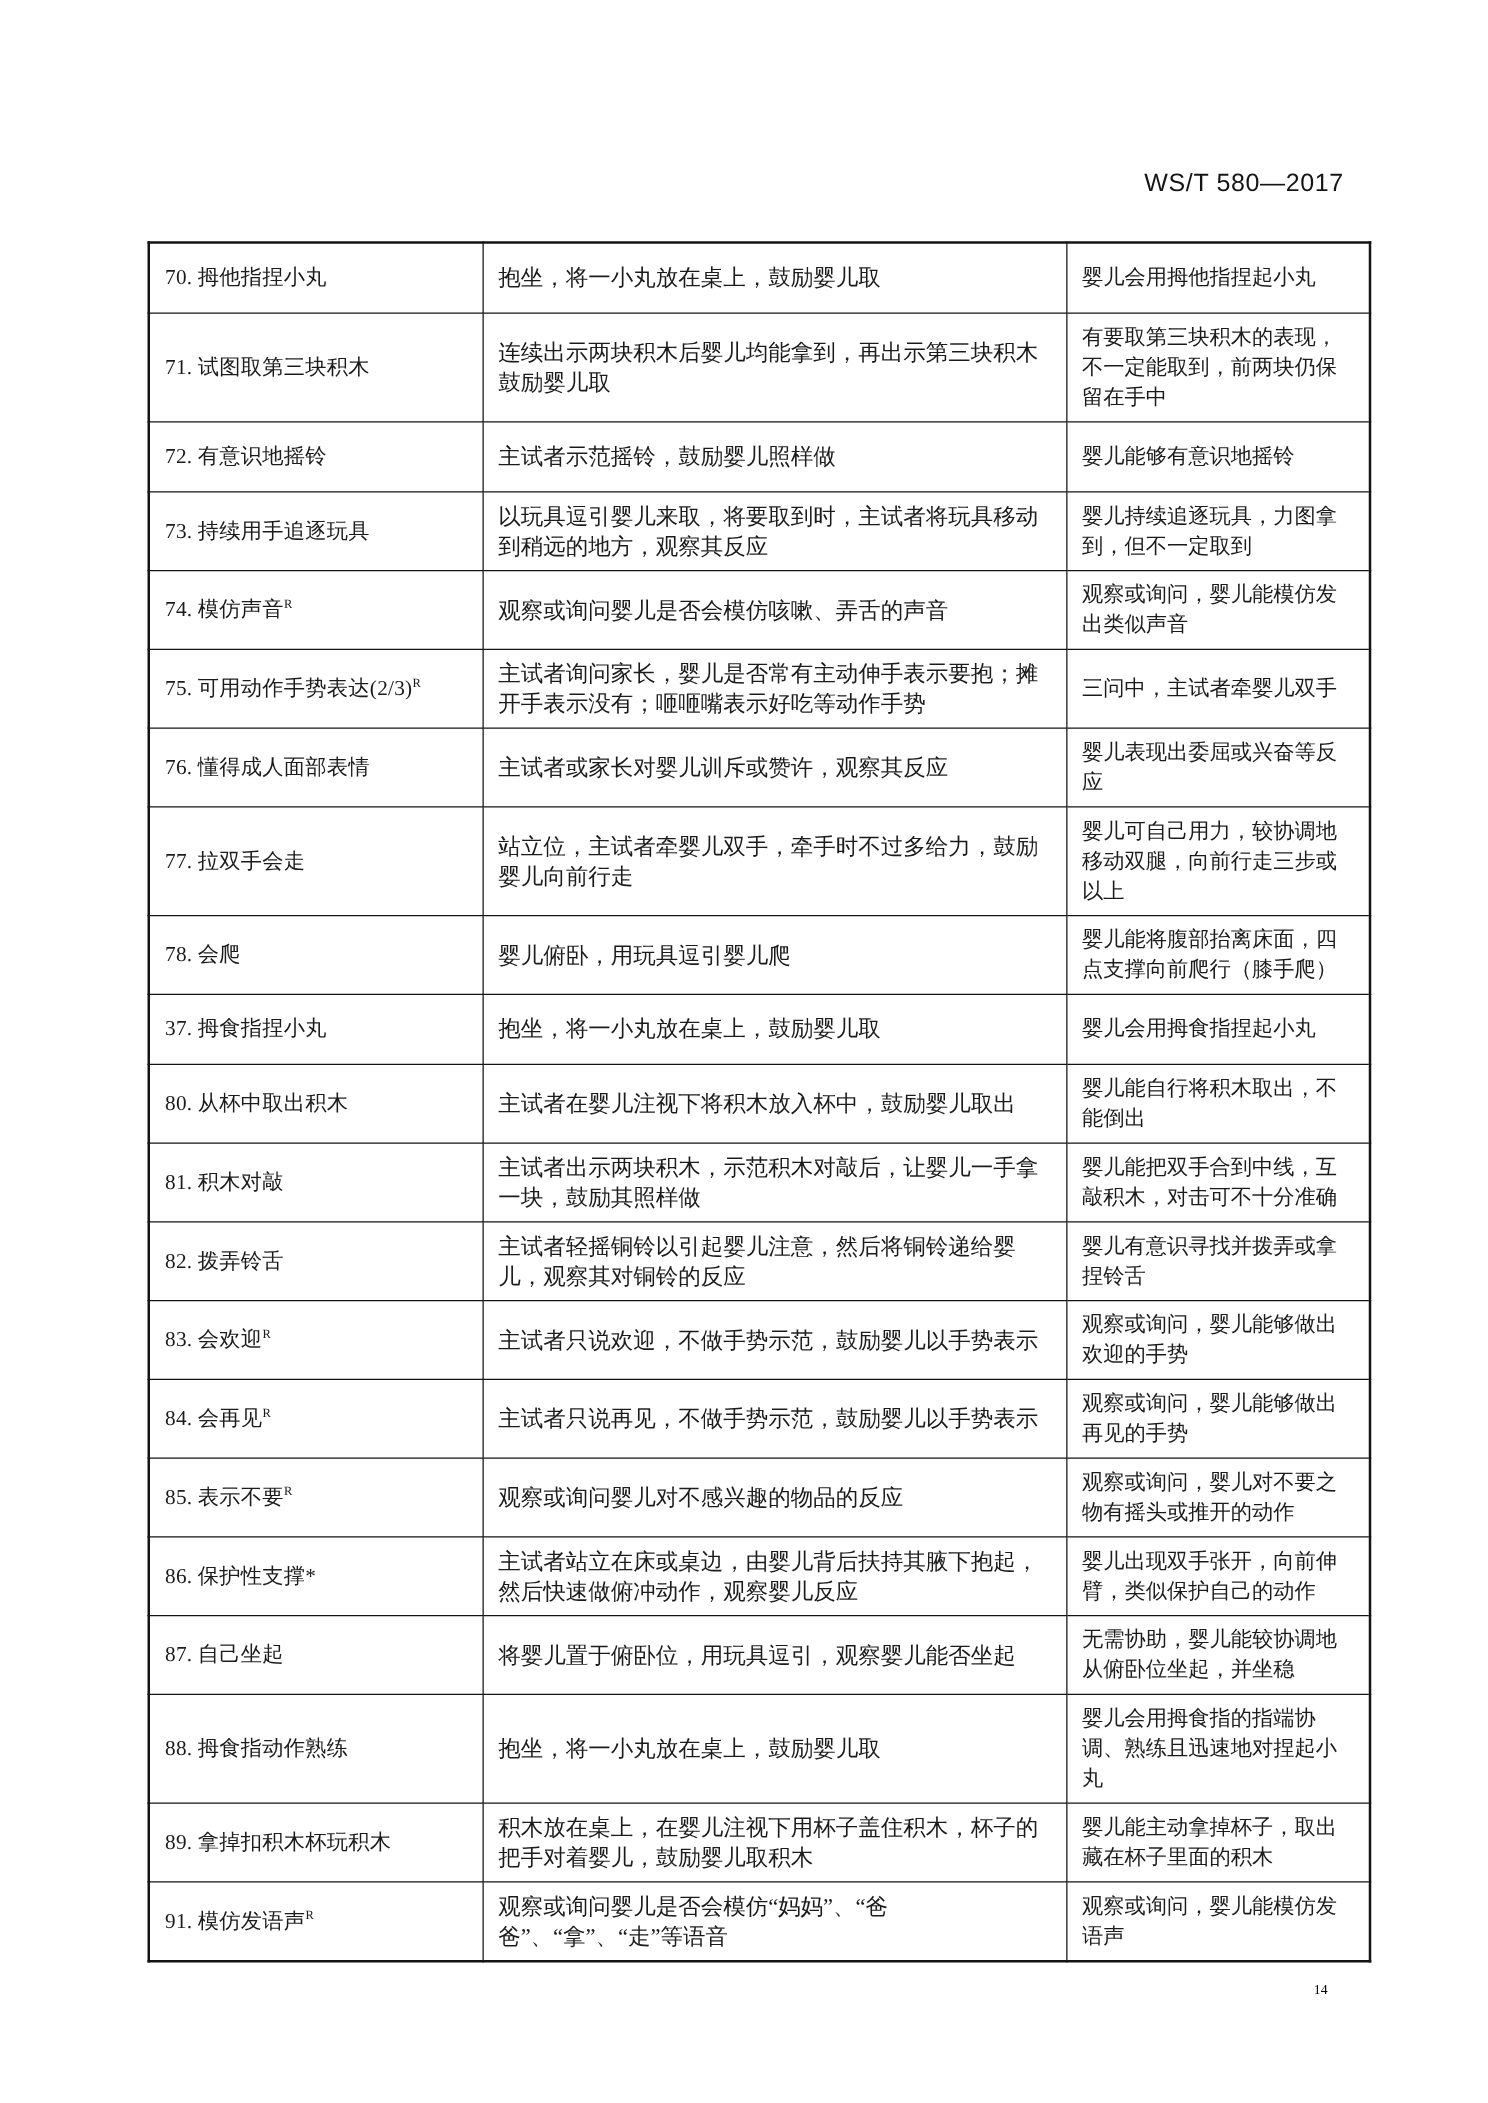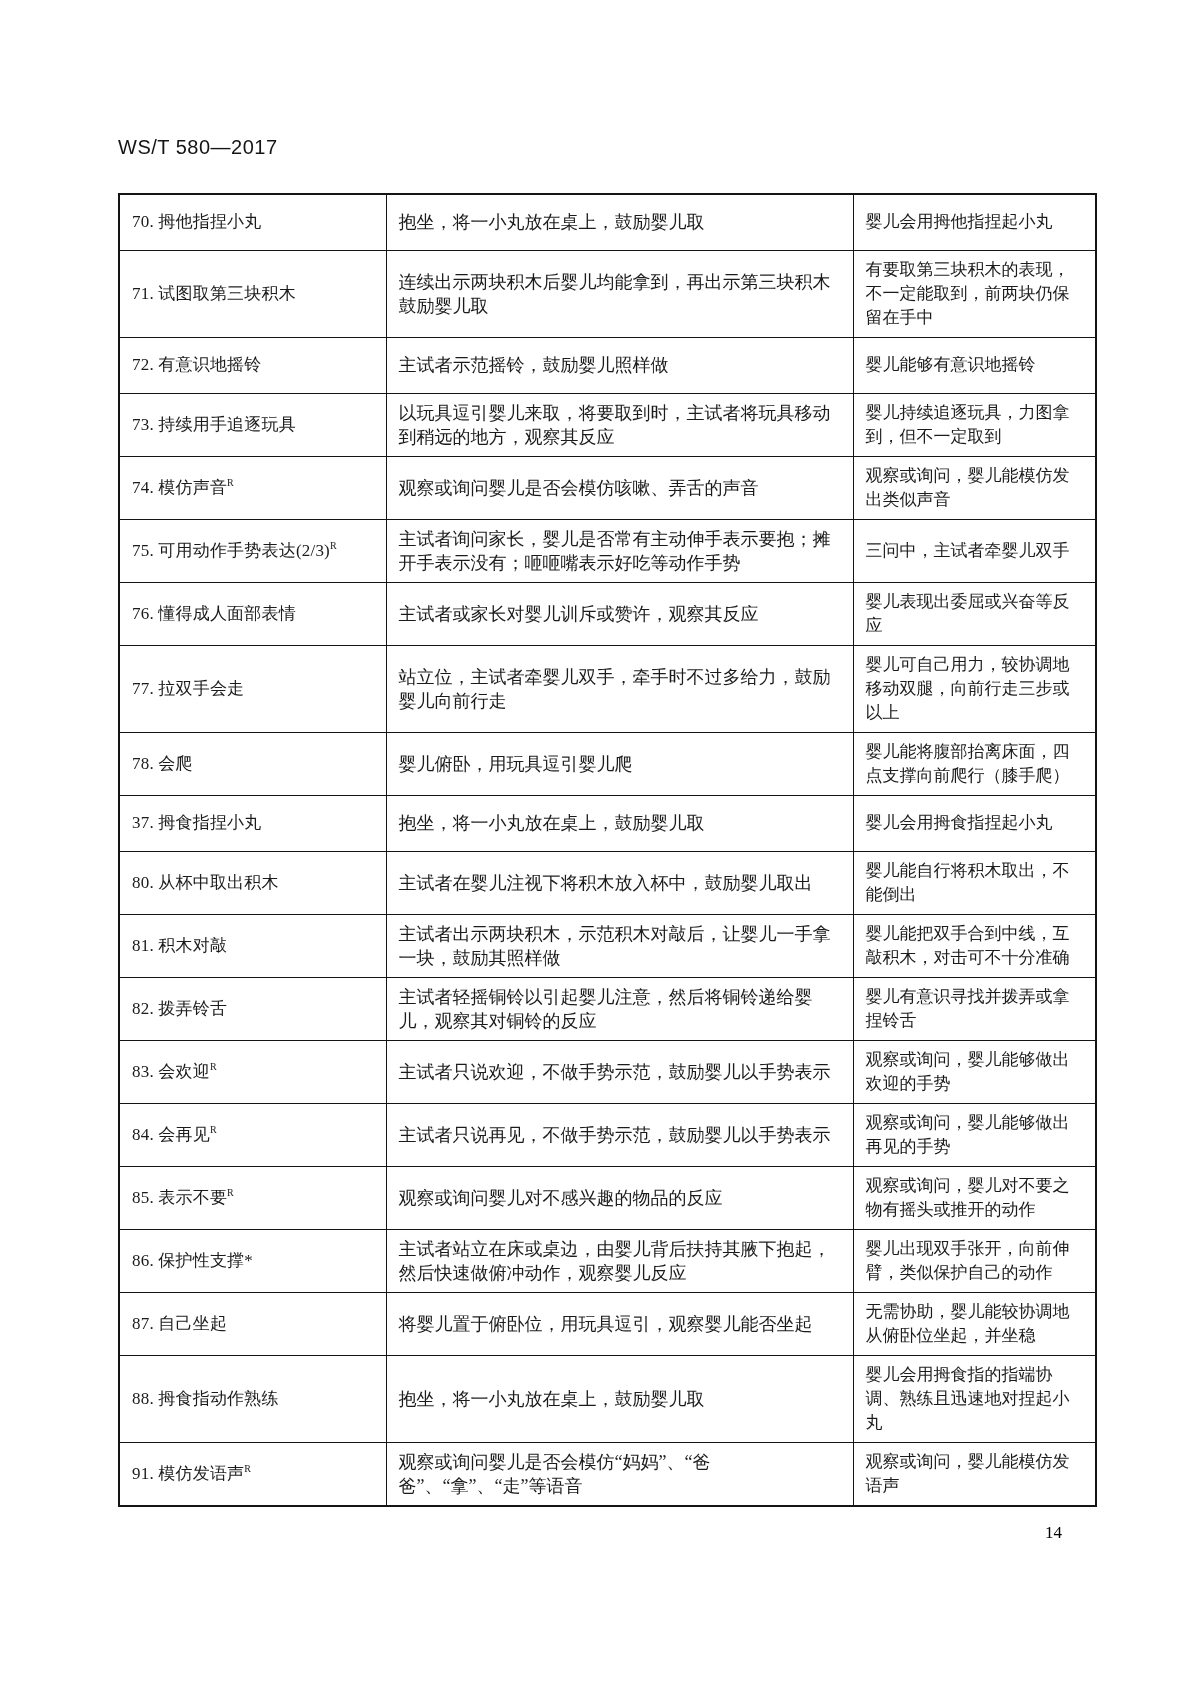--- a/index.html
+++ b/index.html
@@ -9,20 +9,21 @@
     width: 1190px;
     height: 1682px;
     background: #ffffff;
     font-family: "Liberation Serif", "DejaVu Serif", serif;
     color: #1b1b1b;
     overflow: hidden;
     padding-top: 136px;
   }
   .doc-header {
     margin: 0 115px 0 118px;
+    text-align: right;
     font-family: "Liberation Sans", "DejaVu Sans", sans-serif;
     font-size: 20px;
     font-weight: 500;
     letter-spacing: 0.5px;
     color: #151515;
   }
   table.items-table {
     margin: 34px 0 16px 118px;
     width: 977px;
     border-collapse: collapse;
@@ -49,21 +50,21 @@
     padding: 7px 10px;
   }
   .sup {
     font-size: 10px;
     vertical-align: super;
     line-height: 0;
   }
   .page-footer {
     margin: 16px 128px 0 0;
     text-align: right;
-    font-size: 17px;
+    font-size: 11px;
     color: #000000;
   }
 </style>
 </head>
 <body>
 
 <div class="page">
 
   <div class="doc-header">WS/T 580—2017</div>
 
@@ -181,20 +182,25 @@
     <td class="col-method">将婴儿置于俯卧位，用玩具逗引，观察婴儿能否坐起</td>
     <td class="col-criteria">无需协助，婴儿能较协调地从俯卧位坐起，并坐稳</td>
   </tr>
 
   <tr>
     <td class="col-item"><span class="lbl">88. 拇食指动作熟练</span></td>
     <td class="col-method">抱坐，将一小丸放在桌上，鼓励婴儿取</td>
     <td class="col-criteria">婴儿会用拇食指的指端协调、熟练且迅速地对捏起小丸</td>
   </tr>
 
+  <tr>
+    <td class="col-item"><span class="lbl">89. 拿掉扣积木杯玩积木</span></td>
+    <td class="col-method">积木放在桌上，在婴儿注视下用杯子盖住积木，杯子的把手对着婴儿，鼓励婴儿取积木</td>
+    <td class="col-criteria">婴儿能主动拿掉杯子，取出藏在杯子里面的积木</td>
+  </tr>
 
 
   <tr>
     <td class="col-item"><span class="lbl">91. 模仿发语声</span><span class="sup">R</span></td>
     <td class="col-method">观察或询问婴儿是否会模仿“妈妈”、“爸爸”、“拿”、“走”等语音</td>
     <td class="col-criteria">观察或询问，婴儿能模仿发语声</td>
   </tr>
 </tbody>
   </table>
 

